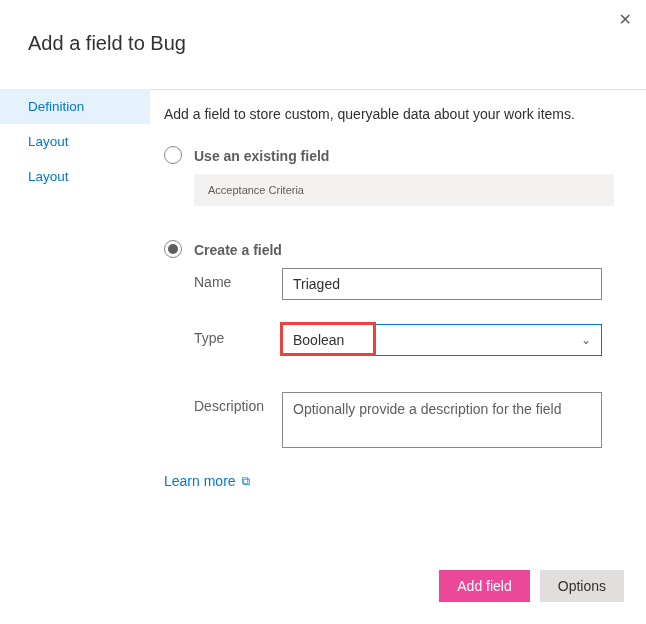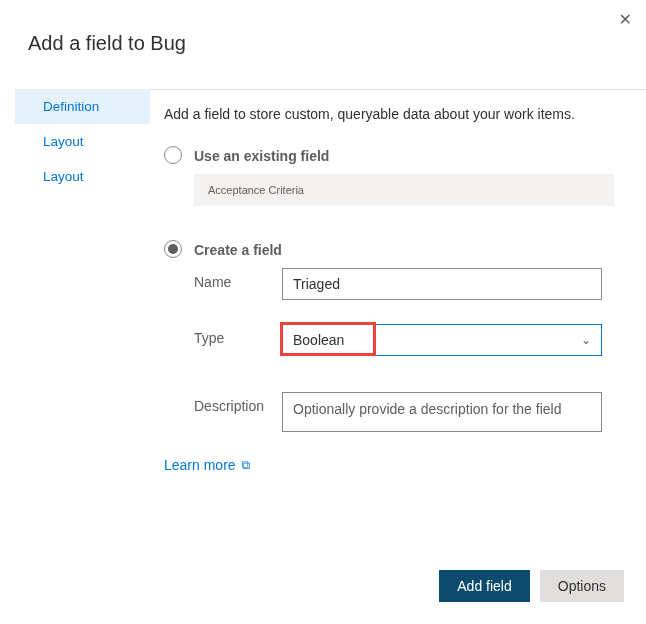--- a/index.html
+++ b/index.html
@@ -32,21 +32,20 @@
       color: #323130;
       padding: 32px 0 0 28px;
     }
     .content-area {
       display: flex;
       margin-top: 34px;
     }
     .sidebar {
       width: 150px;
       flex-shrink: 0;
-      padding-left: 15px;
     }
     .sidebar-item {
       padding: 10px 0 10px 28px;
       font-size: 13.5px;
       color: #0078d4;
       cursor: pointer;
     }
     .sidebar-item.active {
       background: #e6f2fb;
     }
@@ -150,21 +149,21 @@
       height: 34px;
       pointer-events: none;
     }
     .chevron {
       font-size: 12px;
       color: #605e5c;
     }
     .textarea-input {
       flex: 1;
       max-width: 320px;
-      height: 40px;
+      height: 56px;
       border: 1px solid #8a8886;
       padding: 8px 10px;
       font-size: 14px;
       color: #323130;
       resize: none;
       font-family: inherit;
     }
     .textarea-input::placeholder {
       color: #605e5c;
     }
@@ -193,21 +192,21 @@
     }
     .btn {
       height: 32px;
       padding: 0 18px;
       font-size: 14px;
       border: none;
       cursor: pointer;
       font-family: inherit;
     }
     .btn-primary {
-      background: #0c4a6e;
+      background: #ec4899;
       color: #fff;
     }
     .btn-secondary {
       background: #e1dfdd;
       color: #323130;
     }
   </style>
 </head>
 <body>
 

